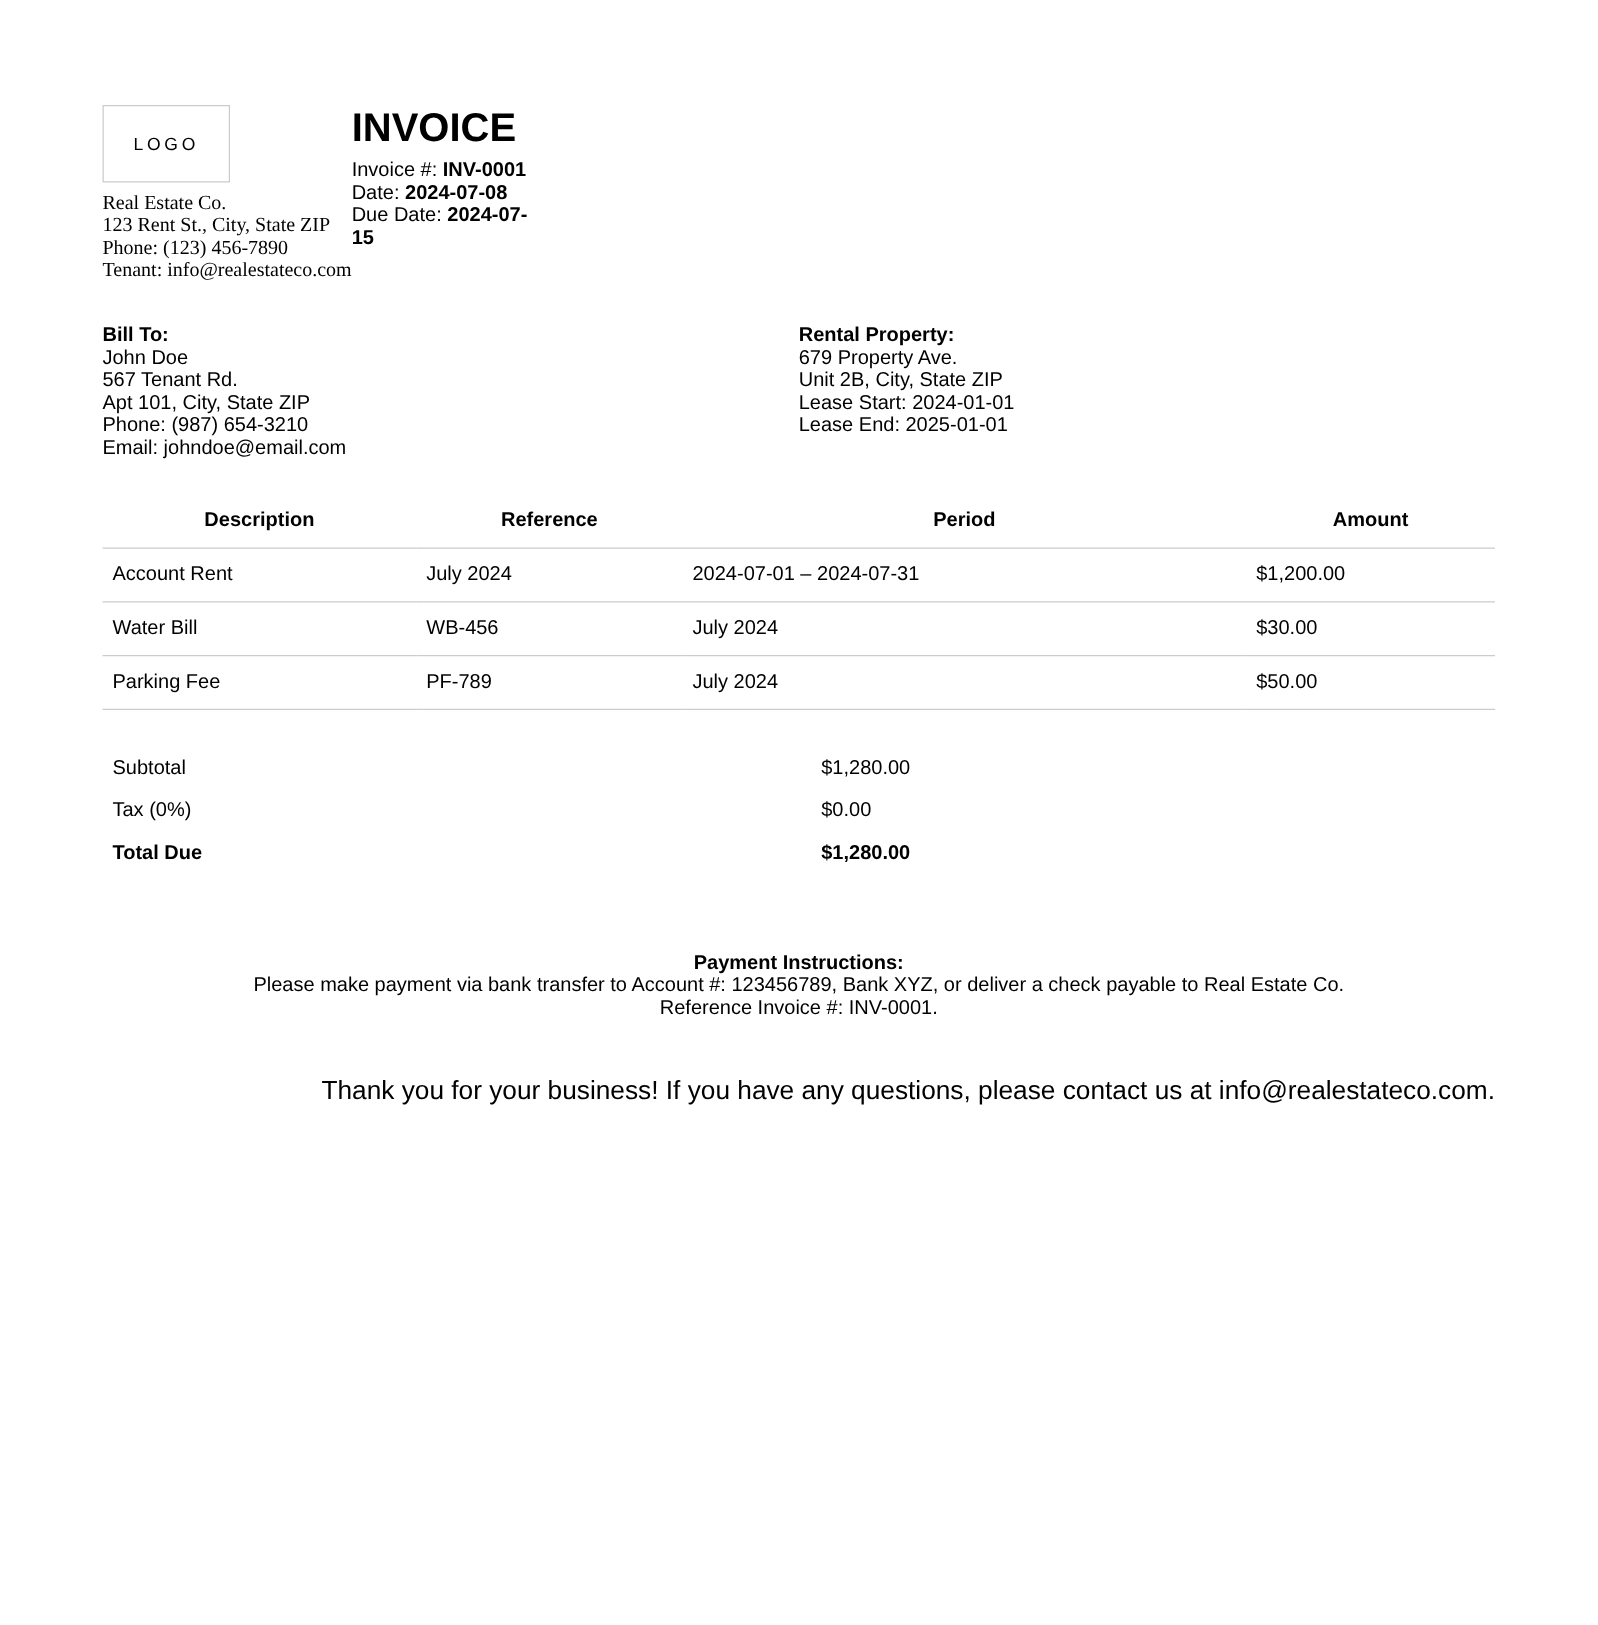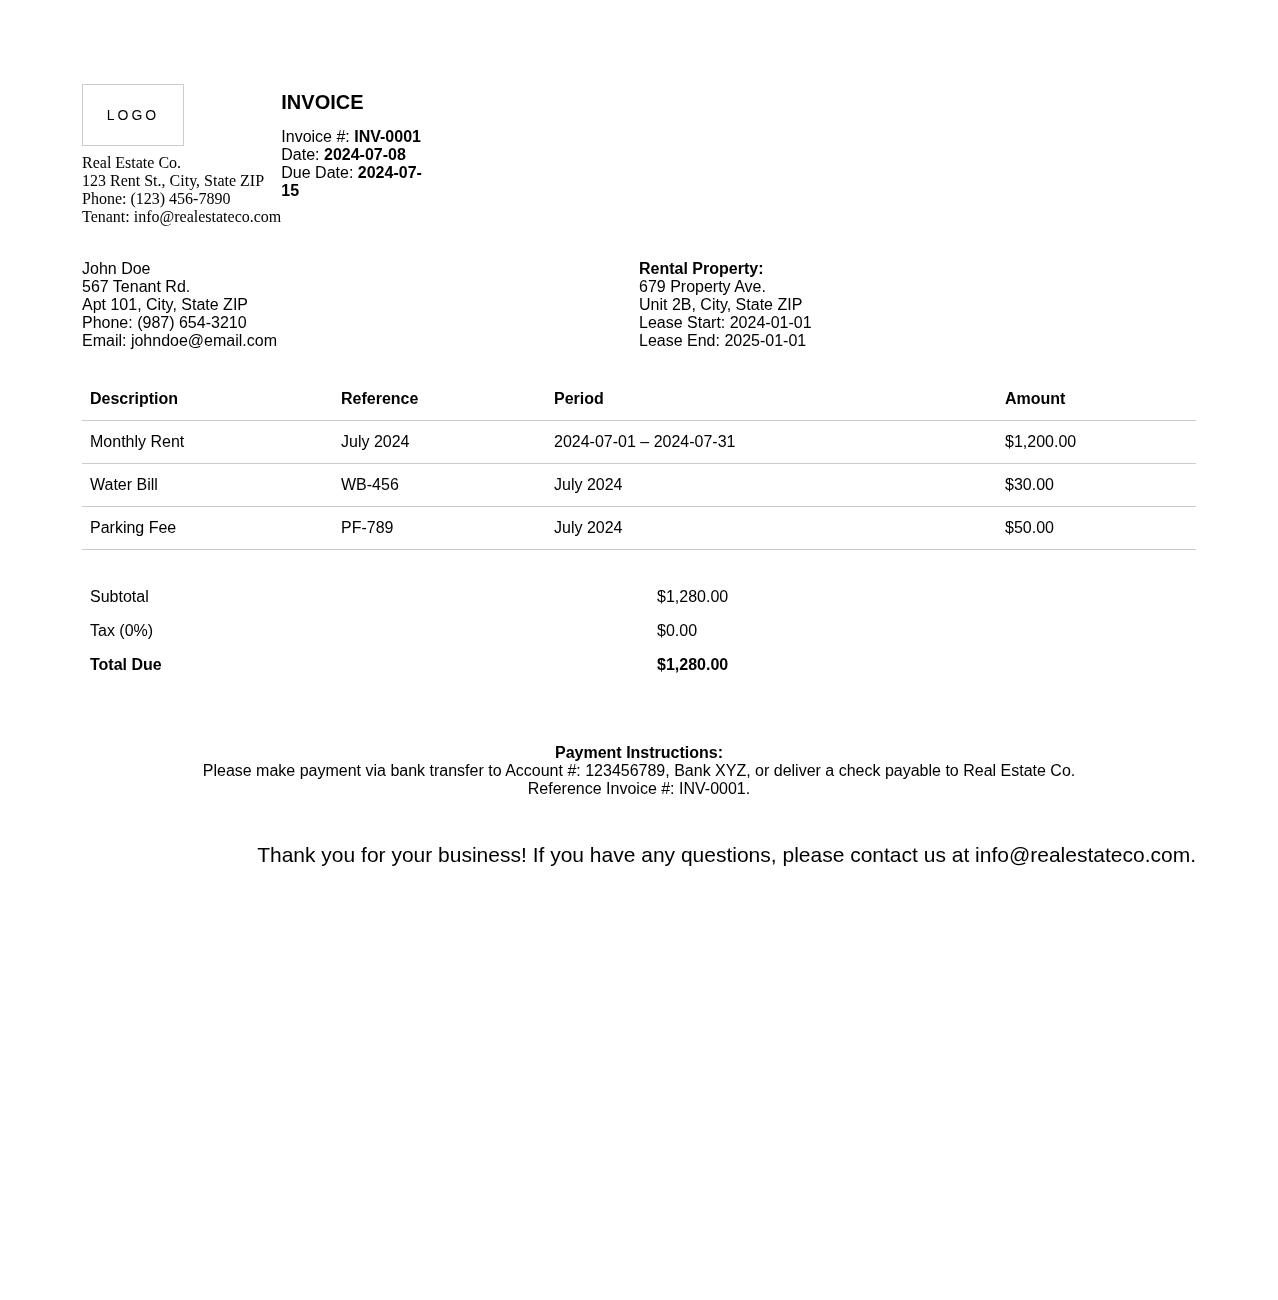--- a/index.html
+++ b/index.html
@@ -11,28 +11,28 @@
     }
     .page { position: absolute; left: 82px; top: 84px; width: 1114px; }
     .header { display: flex; }
     .logo {
       width: 100px; height: 60px; border: 1px solid #cccccc;
       display: flex; align-items: center; justify-content: center;
       font-size: 14px; letter-spacing: 3px;
     }
     .company { margin-top: 8px; font-family: Liberation Serif, serif; }
     .invoice-head { width: 158px; }
-    .invoice-title { font-size: 20px; font-weight: bold; line-height: 36px; margin-top: 0px; margin-bottom: 8px; }
+    .invoice-title { font-size: 32px; font-weight: bold; line-height: 36px; margin-top: 0px; margin-bottom: 8px; }
     .bold { font-weight: bold; }
     .parties { display: flex; margin-top: 34px; }
     .party { width: 565px; }
     table { border-collapse: collapse; width: 1114px; }
     .items { margin-top: 28px; }
     .items th {
-      text-align: left; font-weight: bold; padding: 0 8px; height: 42px;
+      text-align: center; font-weight: bold; padding: 0 8px; height: 42px;
       border-bottom: 1px solid #cccccc; vertical-align: middle;
     }
     .items td {
       padding: 0 8px; height: 42px; border-bottom: 1px solid #cccccc; vertical-align: middle;
     }
     .totals { margin-top: 30px; }
     .totals td { padding: 0 8px; height: 34px; vertical-align: middle; }
     .totals td.label { width: 551px; }
     .payment { margin-top: 62px; text-align: center; }
     .thanks { text-align: right; margin-top: 48px; font-size: 21px; width: 1114px; }
@@ -56,20 +56,21 @@
     <div class="invoice-head">
       <div class="invoice-title">INVOICE</div>
       <div><span>Invoice #:</span> <span class="bold">INV-0001</span></div>
       <div><span>Date:</span> <span class="bold">2024-07-08</span></div>
       <div><span>Due Date:</span> <span class="bold">2024-07-15</span></div>
     </div>
   </div>
 
   <div class="parties">
     <div class="party">
+      <div class="bold">Bill To:</div>
       <div>John Doe</div>
       <div>567 Tenant Rd.</div>
       <div>Apt 101, City, State ZIP</div>
       <div>Phone: (987) 654-3210</div>
       <div>Email: johndoe@email.com</div>
     </div>
     <div class="party">
       <div class="bold">Rental Property:</div>
       <div>679 Property Ave.</div>
       <div>Unit 2B, City, State ZIP</div>
@@ -82,21 +83,21 @@
     <thead>
       <tr>
         <th style="width:235px">Description</th>
         <th style="width:197px">Reference</th>
         <th style="width:435px">Period</th>
         <th>Amount</th>
       </tr>
     </thead>
     <tbody>
       <tr>
-        <td>Monthly Rent</td>
+        <td>Account Rent</td>
         <td>July 2024</td>
         <td>2024-07-01 – 2024-07-31</td>
         <td>$1,200.00</td>
       </tr>
       <tr>
         <td>Water Bill</td>
         <td>WB-456</td>
         <td>July 2024</td>
         <td>$30.00</td>
       </tr>

